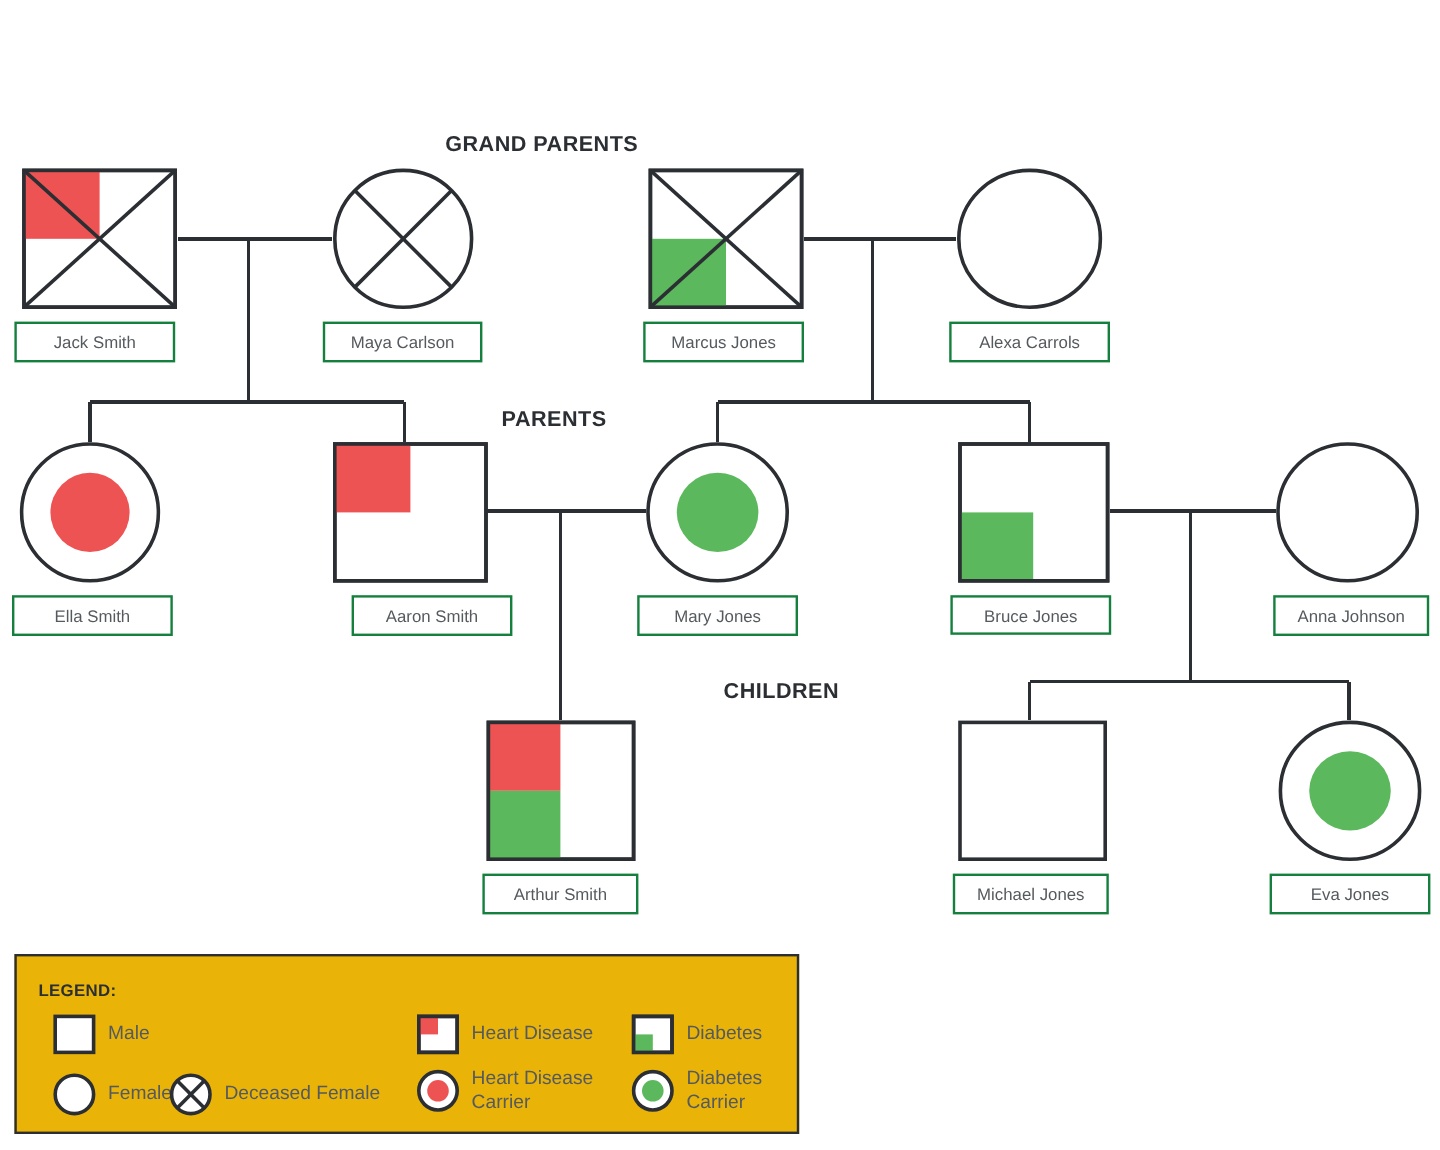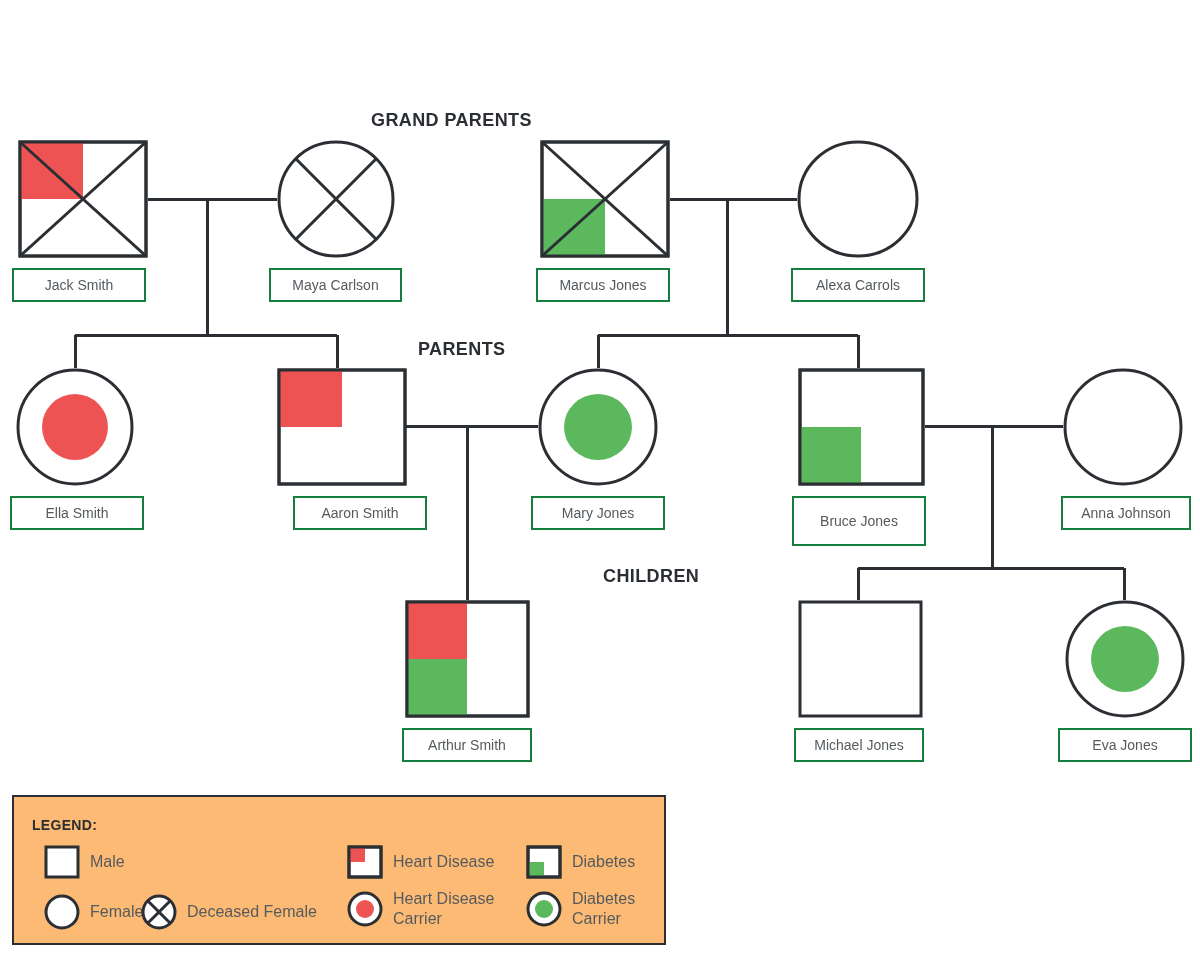--- a/index.html
+++ b/index.html
@@ -85,21 +85,21 @@
   }
 
   
   .legend-box {
     position: absolute;
     left: 12px;
     top: 795px;
     width: 654px;
     height: 150px;
     box-sizing: border-box;
-    background: #fdba74;
+    background: #eab308;
     border: 2px solid #2b2f33;
   }
   .legend-title {
     position: absolute;
     left: 18px;
     top: 20px;
     font-size: 14px;
     font-weight: bold;
     color: #2b2f33;
     letter-spacing: 0.3px;
@@ -223,21 +223,21 @@
     </svg>
     <div class="name-box" style="left:-7px; top:128px; width:134px; height:34px;">Mary Jones</div>
   </div>
 
   <div class="person" style="left:798px; top:368px;">
     <svg class="symbol" width="127" height="118" viewBox="0 0 127 118">
       <rect x="2" y="2" width="123" height="114" fill="#ffffff" stroke="#2b2f33" stroke-width="3"></rect>
       <rect x="2" y="59" width="61" height="57" fill="#5cb85c"></rect>
       <rect x="2" y="2" width="123" height="114" fill="none" stroke="#2b2f33" stroke-width="3"></rect>
     </svg>
-    <div class="name-box" style="left:-6px; top:128px; width:134px; height:50px;">Bruce Jones</div>
+    <div class="name-box" style="left:-6px; top:128px; width:134px; height:33px;">Bruce Jones</div>
   </div>
 
   <div class="person" style="left:1063px; top:368px;">
     <svg class="symbol" width="120" height="118" viewBox="0 0 120 118">
       <ellipse cx="60" cy="59" rx="58" ry="57" fill="#ffffff" stroke="#2b2f33" stroke-width="3"></ellipse>
     </svg>
     <div class="name-box" style="left:-2px; top:128px; width:130px; height:34px;">Anna Johnson</div>
   </div>
 
   <div class="person" style="left:405px; top:600px;">

